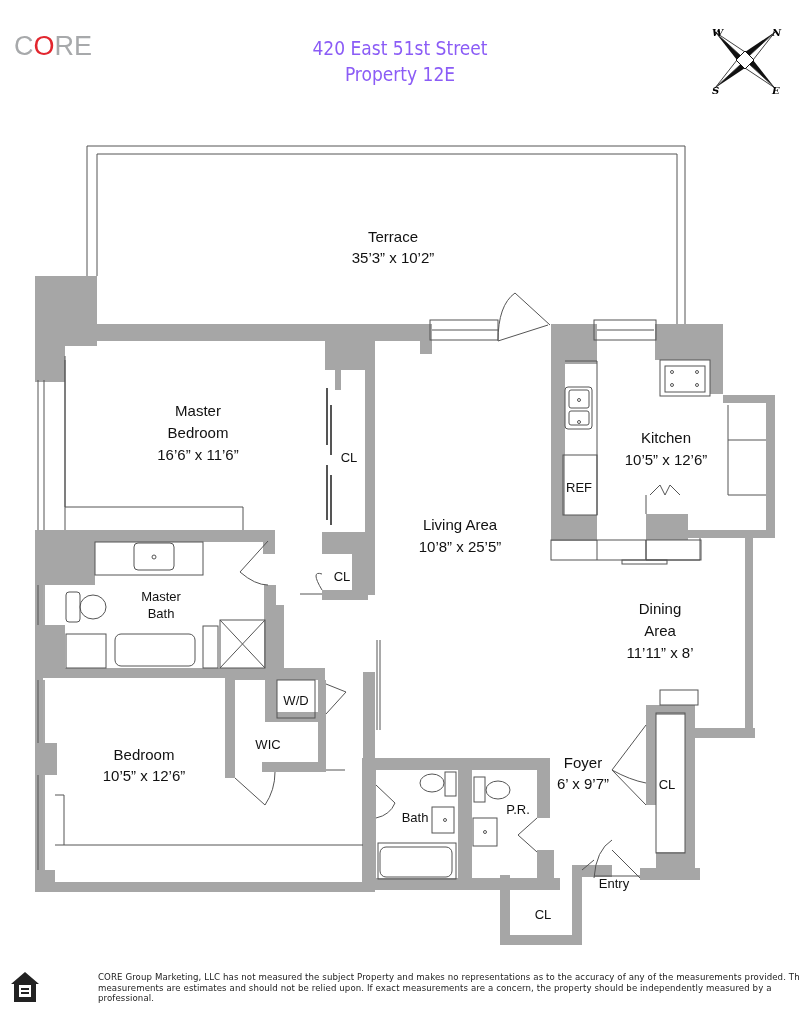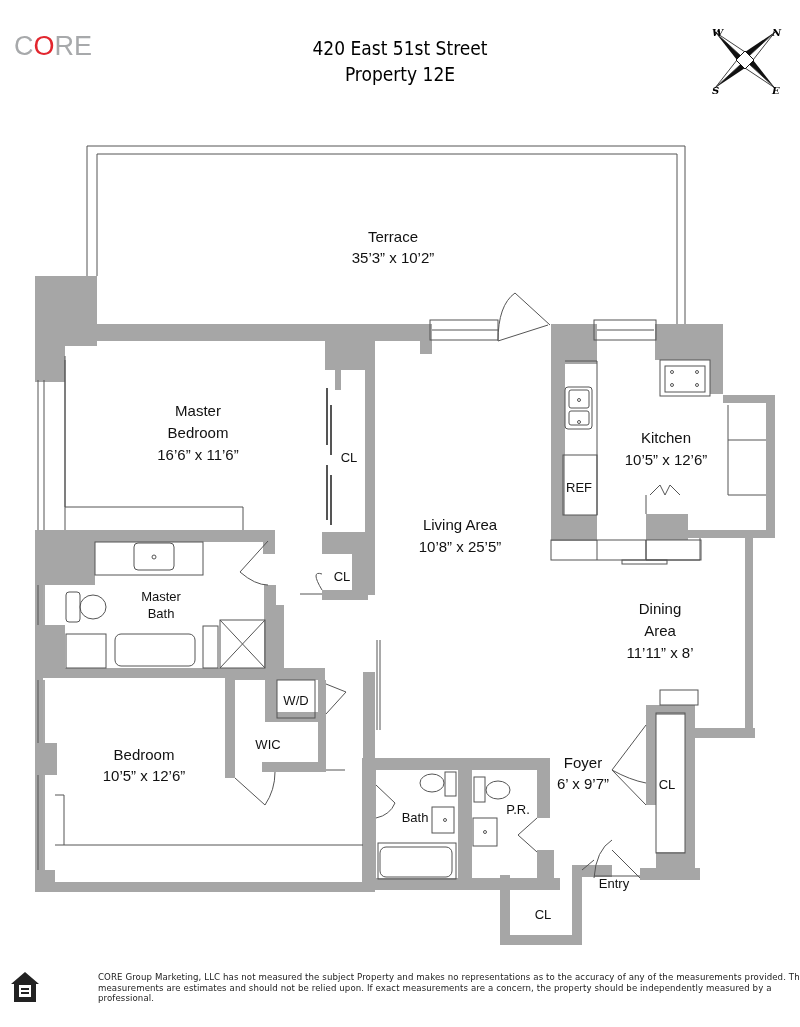--- a/index.html
+++ b/index.html
@@ -1,19 +1,19 @@
 <!DOCTYPE html>
 <html><head>
 <meta charset="utf-8">
 <style>
   html, body { margin: 0; padding: 0; background: #ffffff; }
   body { width: 800px; height: 1027px; position: relative; overflow: hidden; font-family: "Liberation Sans", sans-serif; }
   .logo { position: absolute; left: 14px; top: 16px; font-size: 27px; letter-spacing: 0px; color: #a7a9ab; font-family: "Liberation Sans", sans-serif; margin-top: 15px; }
   .logo .o { color: #e2262e; }
-  .title { position: absolute; left: 0; width: 800px; text-align: center; color: #000000; font-family: "DejaVu Sans", sans-serif; font-size: 19px; font-stretch: condensed; }
+  .title { position: absolute; left: 0; width: 800px; text-align: center; color: #8b5cf6; font-family: "DejaVu Sans", sans-serif; font-size: 19px; font-stretch: condensed; }
   .t1 { top: 37px; }
   .t2 { top: 63px; }
   .compass { position: absolute; left: 700px; top: 22px; width: 90px; height: 76px; }
   .plan { position: absolute; left: 0; top: 0; width: 800px; height: 960px; }
   .lbl { font-family: "Liberation Sans", sans-serif; fill: #111; }
   .eho { position: absolute; left: 10px; top: 971px; width: 30px; height: 32px; }
   .disclaimer { position: absolute; left: 62px; top: 972px; width: 730px; font-size: 8.6px; line-height: 10.5px; color: #222; font-family: "DejaVu Sans", sans-serif; letter-spacing: 0.1px; margin-left: 36px; }
 </style>
 </head>
 <body>

